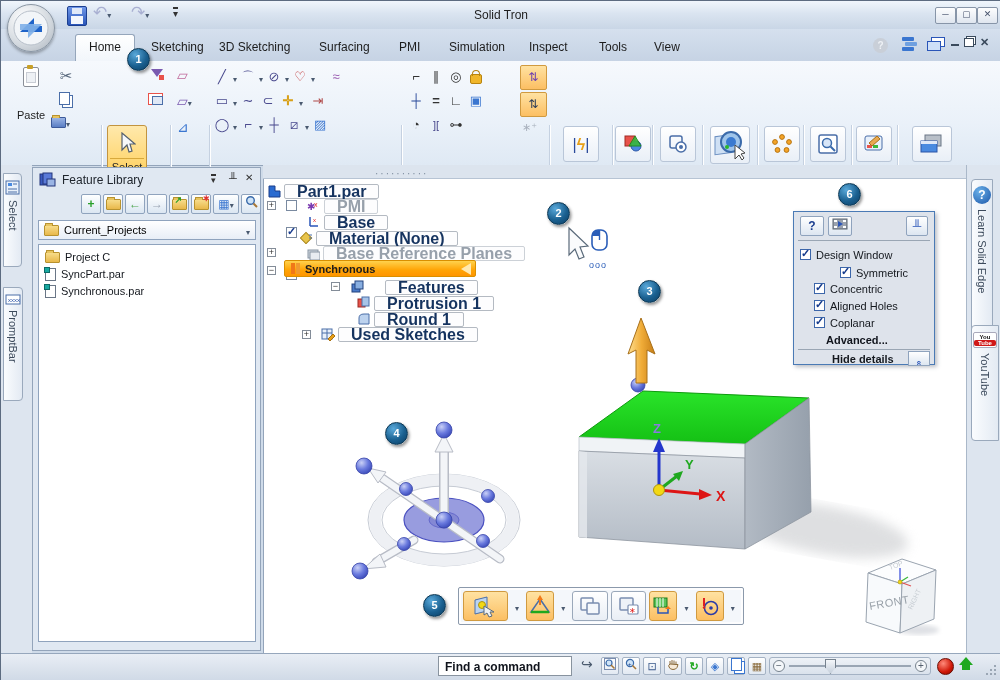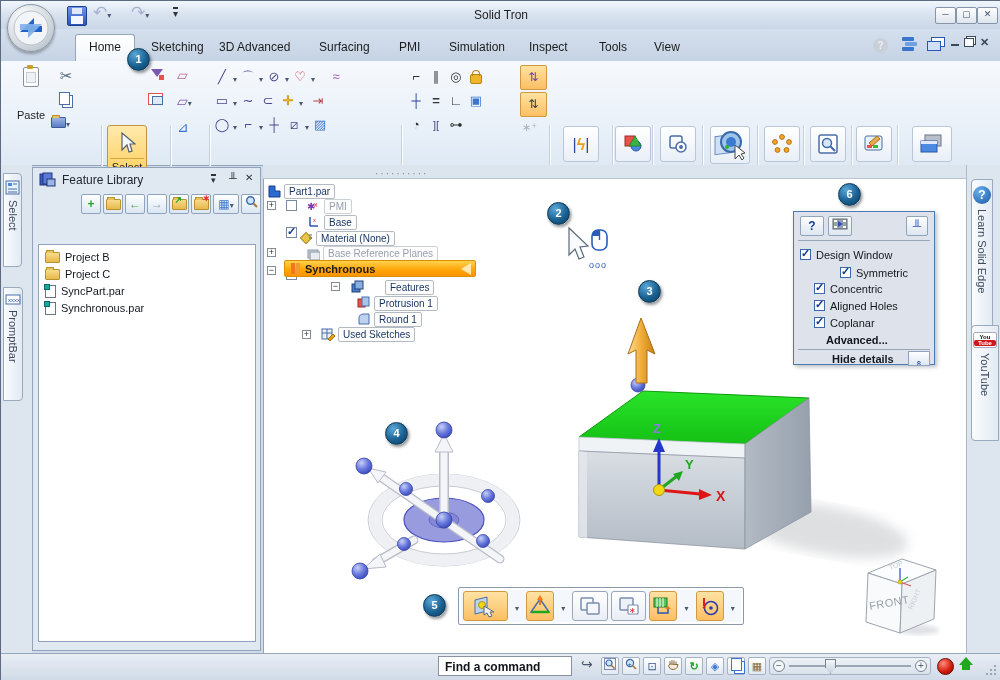--- a/index.html
+++ b/index.html
@@ -61,22 +61,22 @@
   .folder::before{content:"";position:absolute;left:0;top:-3px;width:6px;height:2px;
     background:#e8c45e;border:1px solid #b8922e;border-bottom:none;border-radius:1px 1px 0 0;}
   .part-ic{display:inline-block;width:9px;height:11px;background:#fff;border:1px solid #6a7686;position:relative;vertical-align:middle;}
   .part-ic::before{content:"";position:absolute;left:-2px;top:-2px;width:4px;height:4px;background:#18a8a0;border:1px solid #0c6a66;}
   .flitem{height:17px;line-height:17px;font-size:11px;color:#14181e;display:flex;align-items:center;gap:5px;padding-left:6px;}
 
   
   .viewport{left:262px;top:164px;width:703px;height:488px;background:#fff;border-left:1px solid #93a4ba;box-sizing:border-box;}
   .vtop{left:262px;top:164px;width:703px;height:13px;background:#dce4ee;border-bottom:1px solid #b7c4d4;
     font-size:10px;color:#7d8b9d;line-height:9px;letter-spacing:2px;text-align:left;}
-  .chip{height:13px;line-height:13px;font-size:10px;font-weight:normal;color:#15335f;
-    background:rgba(253,253,254,.95);border:1px solid #b4bac2;border-radius:2px;padding:0 4px;white-space:nowrap;}
+  .chip{height:13px;line-height:13px;font-size:16px;font-weight:bold;color:#15335f;
+    background:rgba(253,253,254,.95);border:1px solid #b4bac2;border-radius:2px;padding:0 12px;white-space:nowrap;}
   .chip.gray{color:#97a0ab;border-color:#ccd1d7;}
   .expbox{width:9px;height:9px;border:1px solid #838c98;background:#fff;font-size:9px;line-height:7px;
     text-align:center;color:#333;box-sizing:border-box;}
   .expbox.plus::after{content:"+";} .expbox.minus::after{content:"−";}
   .tcheck{width:11px;height:11px;border:1px solid #7a8aa0;background:#fff;position:relative;box-sizing:border-box;}
   .tcheck.on::after{content:"✓";position:absolute;left:0px;top:-3px;font-size:11px;font-weight:bold;color:#1a3d8f;}
   .syncbar{height:17px;background:linear-gradient(#ffd24d,#ffa405 60%,#ff9500);border:1px solid #d98f00;
     border-radius:2px;display:flex;align-items:center;gap:4px;padding:0 4px;box-sizing:border-box;}
   .syncarrow{width:0;height:0;border-top:6px solid transparent;border-bottom:6px solid transparent;
     border-right:10px solid #ffe9b0;margin-left:auto;}
@@ -132,21 +132,21 @@
       <div class="abs" style="left:3px;top:9px;width:12px;height:8px;background:#f4f7fd;"></div>
     </div>
     <div class="abs" style="left:92px;top:1px;font-size:17px;color:#a9b0d2;">↶<span class="dd"></span></div>
     <div class="abs" style="left:130px;top:1px;font-size:17px;color:#a9b0d2;">↷<span class="dd"></span></div>
     <div class="abs" style="left:172px;top:6px;font-size:10px;color:#333;border-top:2px solid #333;line-height:10px;">▾</div>
   </div>
 
   <div class="abs tabrow">
     <div class="abs tab active" style="left:74px;"><span>Home</span></div>
     <div class="abs tab" style="left:137px;"><span>Sketching</span></div>
-    <div class="abs tab" style="left:205px;"><span>3D Advanced</span></div>
+    <div class="abs tab" style="left:205px;"><span>3D Sketching</span></div>
     <div class="abs tab" style="left:305px;"><span>Surfacing</span></div>
     <div class="abs tab" style="left:385px;"><span>PMI</span></div>
     <div class="abs tab" style="left:435px;"><span>Simulation</span></div>
     <div class="abs tab" style="left:515px;"><span>Inspect</span></div>
     <div class="abs tab" style="left:585px;"><span>Tools</span></div>
     <div class="abs tab" style="left:640px;"><span>View</span></div>
     <div class="abs" style="left:872px;top:9px;width:15px;height:15px;border-radius:50%;background:#c9cfd8;color:#eef1f5;text-align:center;line-height:15px;font-size:10px;font-weight:bold;">?</div>
     <div class="abs" style="left:901px;top:8px;">
       <div class="abs" style="left:0;top:0;width:12px;height:4px;background:#3a76d0;border-radius:1px;"></div>
       <div class="abs" style="left:3px;top:5px;width:12px;height:4px;background:#6fa0e0;border-radius:1px;"></div>
@@ -407,26 +407,27 @@
       <div class="flbtn"><span class="folder"></span><span style="position:absolute;margin-left:-6px;margin-top:-6px;color:#e03030;font-size:9px;font-weight:bold;">∗</span></div>
       <div class="flbtn" style="width:26px;color:#3a76d0;">▦<span class="dd"></span></div>
       <div class="flbtn">
         <svg width="13" height="13">
             <circle cx="5.5" cy="5.5" r="3.8" fill="#cfe4f8" stroke="#3a6aaa" stroke-width="1.4"></circle>
             <line x1="8.5" y1="8.5" x2="12" y2="12" stroke="#a87838" stroke-width="2"></line>
           </svg>
       </div>
     </div>
 
+    <div class="abs" style="left:5px;top:52px;width:218px;height:20px;background:linear-gradient(#fff,#e8eef6);border:1px solid #8fa3bd;display:flex;align-items:center;gap:5px;padding:0 5px;box-sizing:border-box;">
+      <span class="folder"></span>
+      <span style="font-size:11px;">Current_Projects</span>
+      <span class="dd" style="margin-left:auto;"></span>
+    </div>
 
     <div class="abs" style="left:5px;top:76px;width:218px;height:398px;background:#fff;border:1px solid #8fa3bd;box-sizing:border-box;padding-top:4px;">
-      <div class="flitem">
-          <span class="folder"></span>
-          <span>Project B</span>
-        </div>
       <div class="flitem">
           <span class="folder"></span>
           <span>Project C</span>
         </div>
       <div class="flitem">
           <span class="part-ic"></span>
           <span>SyncPart.par</span>
         </div>
       <div class="flitem">
           <span class="part-ic"></span>

